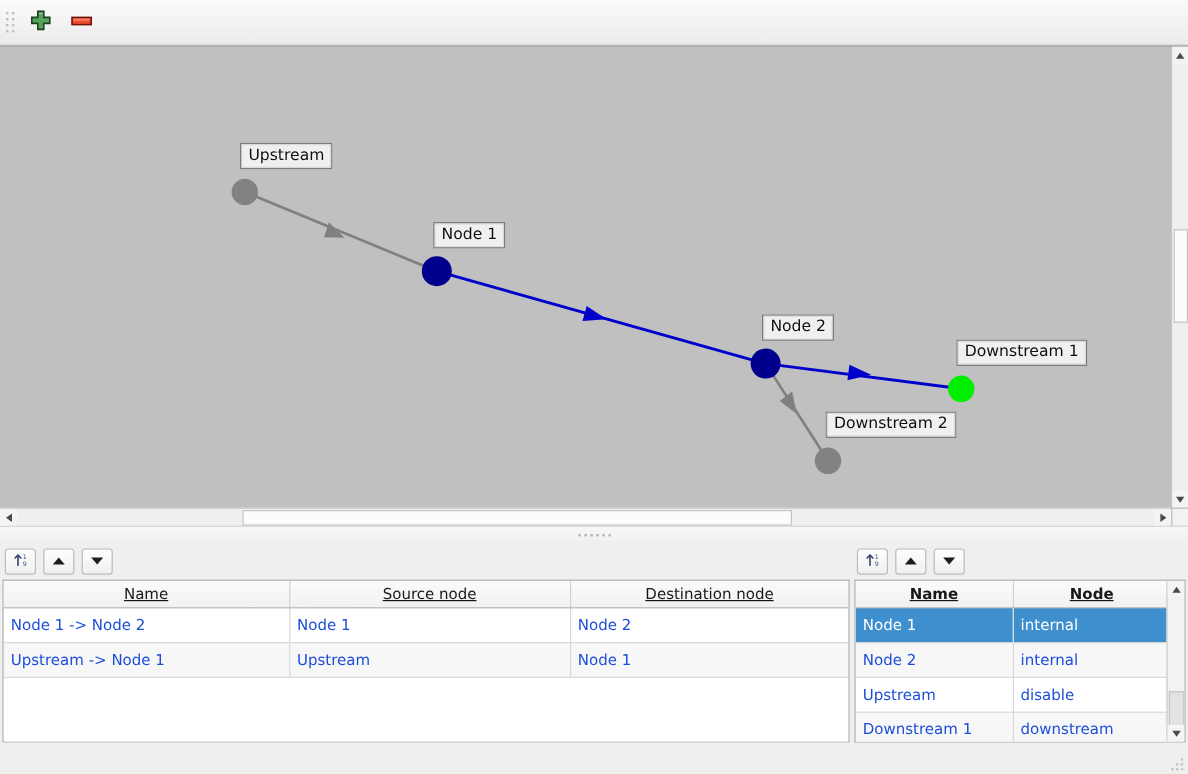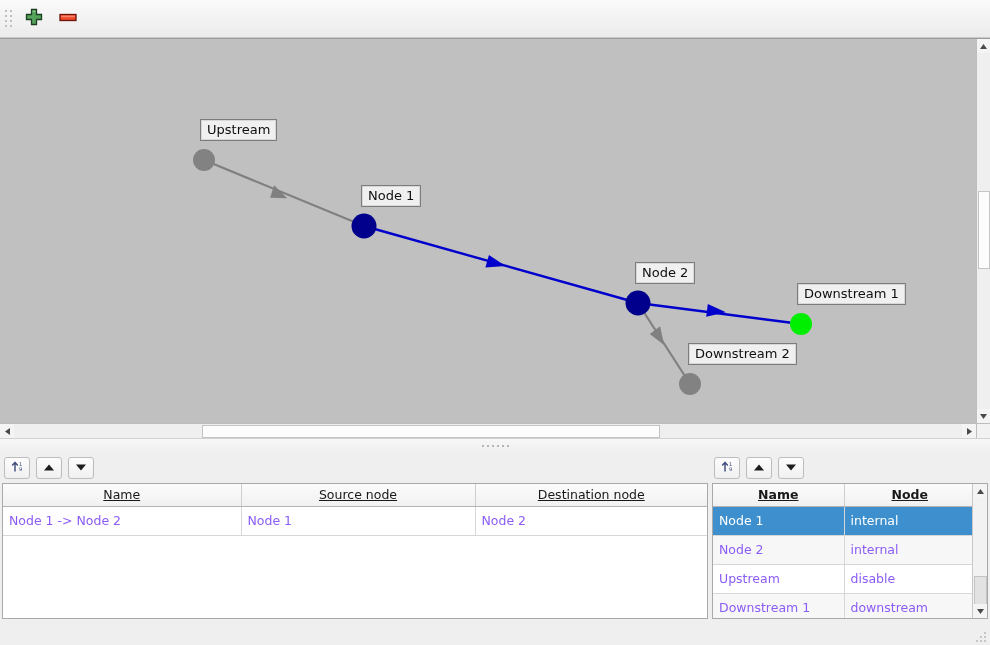--- a/index.html
+++ b/index.html
@@ -191,21 +191,21 @@
     box-sizing: border-box;
     text-decoration: underline;
   }
   table.grid th.bold { font-weight: bold; }
   table.grid th:last-child { border-right: none; }
   table.grid td {
     border-right: 1px solid #d7d7d7;
     border-bottom: 1px solid #d7d7d7;
     height: 29px;
     padding: 0 6px;
-    color: #8b5cf6;
+    color: #1d4ed8;
     white-space: nowrap;
     overflow: hidden;
     text-overflow: ellipsis;
     box-sizing: border-box;
   }
   table.grid td:last-child { border-right: none; }
   table.grid tr.odd td { background: #ffffff; }
   table.grid tr.even td { background: #f7f7f7; }
   table.grid tr.selected td { background: #3d8fcd; color: #ffffff; }
   .filler { flex: 1 1 auto; background: #ffffff; }
@@ -392,20 +392,25 @@
               <th style="width:234px;">Source node</th>
               <th>Destination node</th>
             </tr>
           </thead>
           <tbody>
             <tr class="odd">
               <td>Node 1 -&gt; Node 2</td>
               <td>Node 1</td>
               <td>Node 2</td>
             </tr>
+            <tr class="even">
+              <td>Upstream -&gt; Node 1</td>
+              <td>Upstream</td>
+              <td>Node 1</td>
+            </tr>
           </tbody>
         </table>
         <div class="filler"></div>
       </div>
     </div>
 
     <div class="pane pane-right">
       <div class="pane-toolbar">
         <div class="sq-btn" title="Sort">
           <span>

